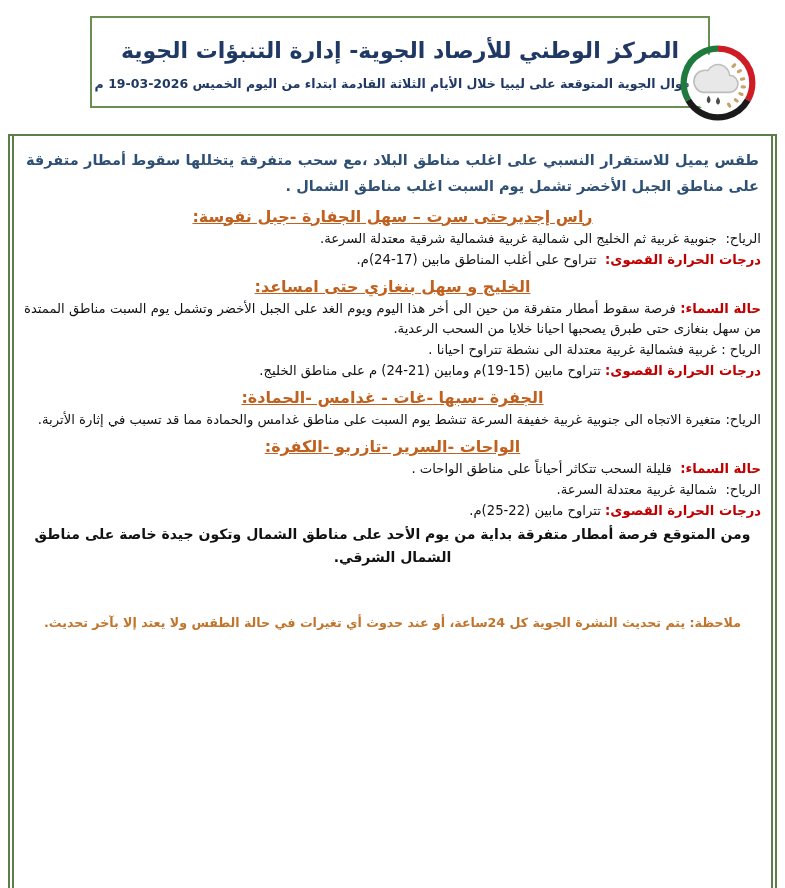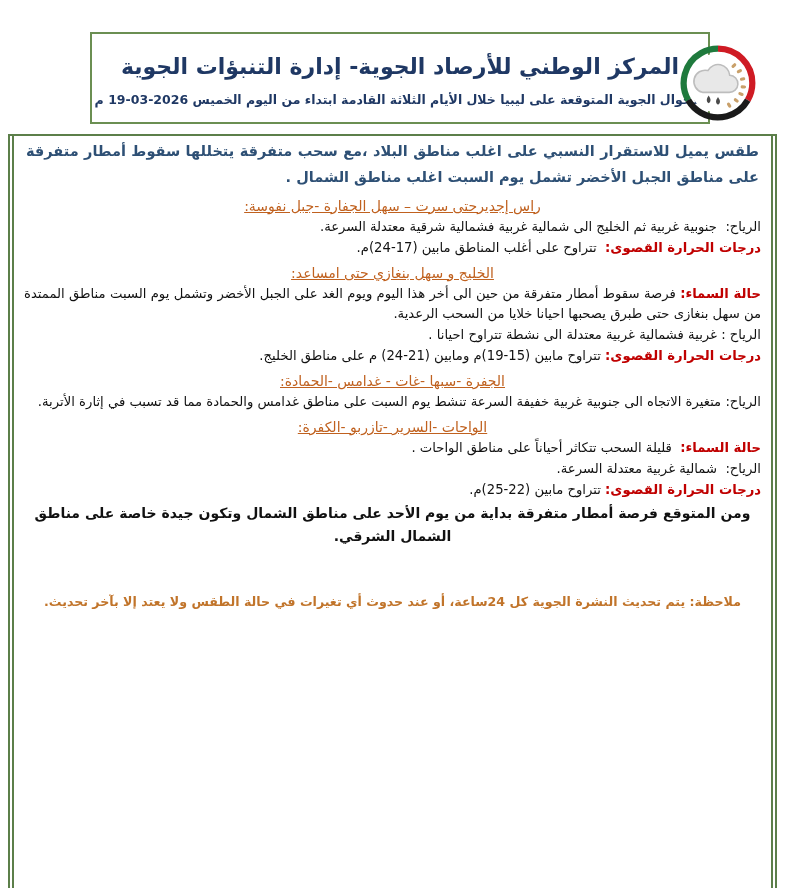--- a/index.html
+++ b/index.html
@@ -44,21 +44,21 @@
     right: 8px;
     top: 134px;
     height: 3px;
     border-top: 2px solid #5c7f4a;
     box-sizing: border-box;
   }
 
   
   .header {
     position: absolute;
-    top: 32px;
+    top: 16px;
     left: 90px;
     width: 620px;
     height: 92px;
     border: 2px solid #6b8f52;
     box-sizing: border-box;
     background: #fff;
     display: flex;
     flex-direction: column;
     align-items: center;
     justify-content: center;
@@ -87,21 +87,21 @@
     position: absolute;
     top: 44px;
     right: 28px;
     width: 78px;
     height: 78px;
   }
 
   
   .content {
     position: absolute;
-    top: 139px;
+    top: 148px;
     left: 22px;
     right: 22px;
     text-align: right;
     direction: rtl;
   }
 
   .intro {
     color: #2e5075;
     font-size: 14.5px;
     font-weight: bold;
@@ -109,22 +109,22 @@
     text-align: justify;
     text-align-last: right;
     margin: 0 0 4px 0;
     padding: 0 4px;
   }
 
   .region-block { margin-bottom: 2px; }
 
   .region-title {
     color: #c0611f;
-    font-size: 14px;
-    font-weight: normal;
+    font-size: 16px;
+    font-weight: bold;
     text-decoration: underline;
     text-align: center;
     margin: 7px 0 3px 0;
     letter-spacing: -0.2px;
   }
 
   .line {
     font-size: 13.2px;
     color: #111111;
     line-height: 1.52;

